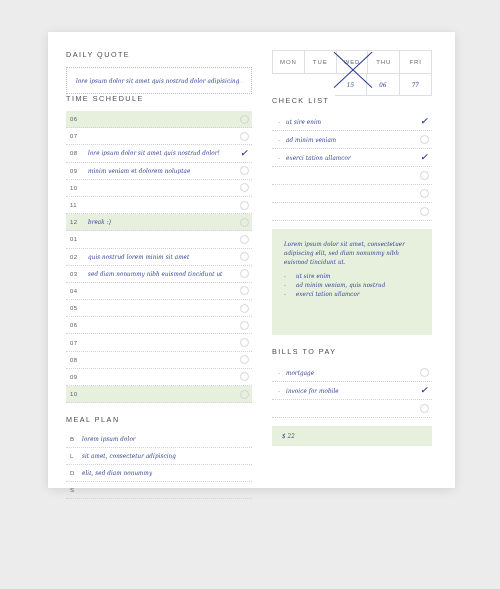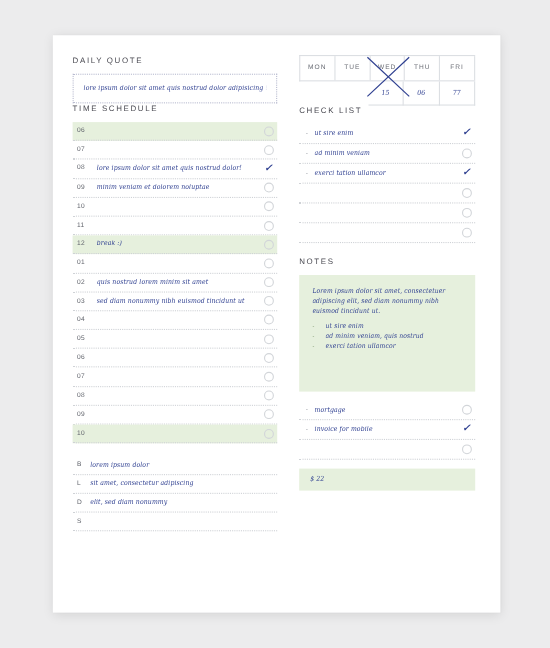--- a/index.html
+++ b/index.html
@@ -4,21 +4,21 @@
 <style>
   html,body{margin:0;padding:0;}
   body{
     width:500px;height:589px;
     background:#ececed;
     font-family:"Liberation Sans", sans-serif;
     overflow:hidden;
   }
   .page{
     position:absolute;left:48px;top:32px;
-    width:407px;height:525px;
+    width:407px;height:456px;
     background:#ffffff;
     box-shadow:0 2px 10px rgba(0,0,0,0.10), 0 0 1px rgba(0,0,0,0.06);
     box-sizing:border-box;
     padding:18px 4px 12px 18px;
   }
   .cols{display:flex;gap:20px;height:100%;}
   .col-left{width:186px;flex:0 0 186px;}
   .col-right{width:160px;flex:0 0 160px;}
 
   .sec-title{
@@ -275,20 +275,21 @@
           <div class="row hl">
             <span class="hr">10</span>
             <span class="txt hand"></span>
             <span class="mark">
               <span class="circ"></span>
             </span>
           </div>
         </div>
 
       <div class="meal">
+        <div class="sec-title">MEAL PLAN</div>
         <div id="meals">
             <div class="mrow">
               <span class="ml">B</span>
               <span class="mt hand">lorem ipsum dolor</span>
             </div>
             <div class="mrow">
               <span class="ml">L</span>
               <span class="mt hand">sit amet, consectetur adipiscing</span>
             </div>
             <div class="mrow">
@@ -371,21 +372,20 @@
           </div>
           <div class="crow">
             <span class="dash"></span>
             <span class="ctxt hand"></span>
             <span class="mark">
               <span class="circ"></span>
             </span>
           </div>
         </div>
 
-      <div class="sec-title mt12">NOTES</div>
       <div class="notebox">
         <div id="notepara">
             <div class="hand">Lorem ipsum dolor sit amet, consectetuer</div>
             <div class="hand">adipiscing elit, sed diam nonummy nibh</div>
             <div class="hand">euismod tincidunt ut.</div>
           </div>
         <div class="nlist" id="notebul">
             <div class="nbul">
               <span class="dash">-</span>
               <span class="hand">ut sire enim</span>
@@ -394,20 +394,21 @@
               <span class="dash">-</span>
               <span class="hand">ad minim veniam, quis nostrud</span>
             </div>
             <div class="nbul">
               <span class="dash">-</span>
               <span class="hand">exerci tation ullamcor</span>
             </div>
           </div>
       </div>
 
+      <div class="sec-title mt12">BILLS TO PAY</div>
       <div class="clist" id="bills">
           <div class="crow">
             <span class="dash">-</span>
             <span class="ctxt hand">mortgage</span>
             <span class="mark">
               <span class="circ"></span>
             </span>
           </div>
           <div class="crow">
             <span class="dash">-</span>

